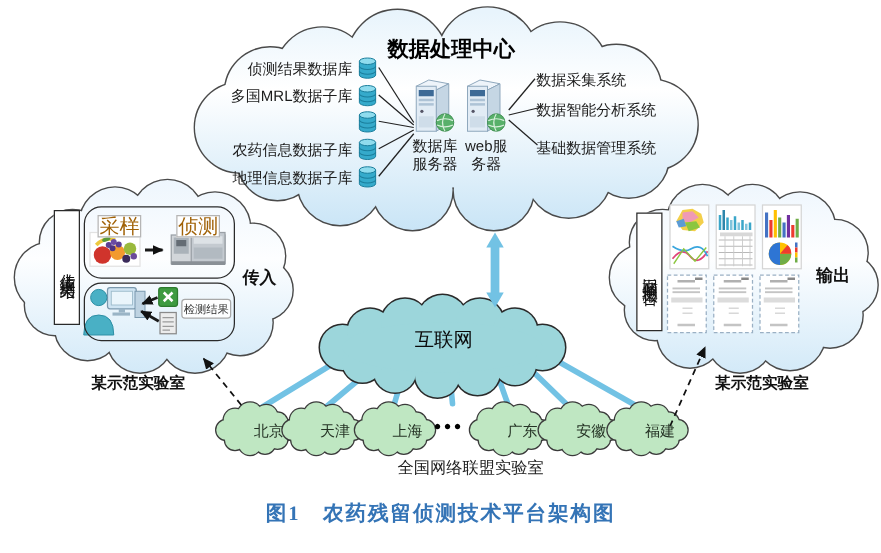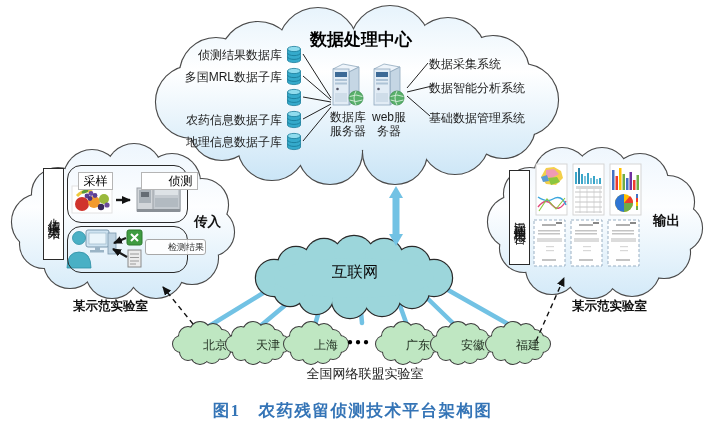--- a/index.html
+++ b/index.html
@@ -8,22 +8,22 @@
   .abs{position:absolute;}
   svg{position:absolute;left:0;top:0;}
   .t{position:absolute;white-space:nowrap;}
   .list-l{font-size:12px;text-align:right;width:147px;left:135px;color:#1c1c1c;}
   .list-r{font-size:12px;text-align:left;left:429px;color:#1c1c1c;}
   .srv-label{font-size:12px;text-align:center;line-height:14px;color:#1c1c1c;white-space:normal;}
   .vbox{position:absolute;border:1.5px solid #2a2a2a;background:#fff;
         writing-mode:vertical-rl;text-orientation:upright;font-size:12.5px;letter-spacing:2px;
         display:flex;align-items:center;justify-content:center;color:#111;}
   .rbox{position:absolute;border:1.5px solid #2a2a2a;border-radius:14px;background:transparent;}
-  .lblbox{position:absolute;border:1px solid #b5b5b5;background:#fff;font-size:12px;
-          display:flex;align-items:center;justify-content:center;color:#000000;}
+  .lblbox{position:absolute;border:1px solid #b5b5b5;background:#fff;font-size:16px;
+          display:flex;align-items:center;justify-content:center;color:#a16207;}
   .flow{font-weight:bold;font-size:13.5px;color:#111;}
   .lab{font-size:12.5px;font-weight:600;color:#111;}
   .city{font-size:12px;color:#253325;text-align:right;width:44px;}
   .small-tag{position:absolute;border:1px solid #a8a8a8;border-radius:3px;background:rgba(255,255,255,.9);
              font-size:9px;display:flex;align-items:center;justify-content:center;color:#333;}
 </style>
 </head>
 <body>
 
 <div id="stage">
@@ -369,36 +369,36 @@
   <div class="t list-r" style="top:80px;">数据智能分析系统</div>
   <div class="t list-r" style="top:110px;">基础数据管理系统</div>
 
   <div class="abs srv-label" style="left:327px;top:110px;width:42px;">数据库服务器</div>
   <div class="abs srv-label" style="left:368px;top:110px;width:42px;">web服务器</div>
 
   <div class="vbox" style="left:43px;top:168px;width:19px;height:90px;">上传侦测结果</div>
   <div class="rbox" style="left:67px;top:165px;width:119px;height:56px;"></div>
   <div class="rbox" style="left:67px;top:226px;width:119px;height:45px;"></div>
   <div class="lblbox" style="left:78px;top:172px;width:33px;height:16px;">采样</div>
-  <div class="lblbox" style="left:141px;top:172px;width:33px;height:16px;padding-left:22px;">侦测</div>
-  <div class="small-tag" style="left:145px;top:239px;width:38px;height:14px;padding-left:21px;">检测结果</div>
+  <div class="lblbox" style="left:141px;top:172px;width:33px;height:16px;">侦测</div>
+  <div class="small-tag" style="left:145px;top:239px;width:38px;height:14px;">检测结果</div>
   <div class="t flow" style="left:194px;top:213px;">传入</div>
   <div class="t lab" style="left:73px;top:298px;">某示范实验室</div>
 
   <div class="vbox" style="left:509px;top:170px;width:19px;height:93px;">返回侦测报告</div>
   <div class="t flow" style="left:653px;top:212px;">输出</div>
   <div class="t lab" style="left:572px;top:298px;">某示范实验室</div>
 
   <div class="abs" style="left:326px;top:262px;width:58px;text-align:center;font-size:15.5px;font-weight:normal;color:#0a0a0a;">互联网</div>
 
   <div class="abs city" style="left:183px;top:337px;">北京</div>
   <div class="abs city" style="left:236px;top:337px;">天津</div>
   <div class="abs city" style="left:294px;top:337px;">上海</div>
   <div class="abs city" style="left:386px;top:337px;">广东</div>
   <div class="abs city" style="left:441px;top:337px;">安徽</div>
   <div class="abs city" style="left:496px;top:337px;">福建</div>
   <div class="t" style="left:347px;top:336px;font-size:10px;letter-spacing:2px;color:#000;">●●●</div>
-  <div class="abs" style="left:295px;top:365px;width:140px;text-align:center;font-size:13px;color:#222;">全国网络联盟实验室</div>
+  <div class="abs" style="left:295px;top:365px;width:140px;text-align:right;font-size:13px;color:#222;">全国网络联盟实验室</div>
 
   <div class="abs" style="left:0;top:400px;width:705px;text-align:center;font-size:16.5px;font-weight:bold;
        letter-spacing:1.5px;color:#3474b6;font-family:'Liberation Serif','DejaVu Serif',serif;">图1　农药残留侦测技术平台架构图</div>
 
 </div>
 
 </body></html>

